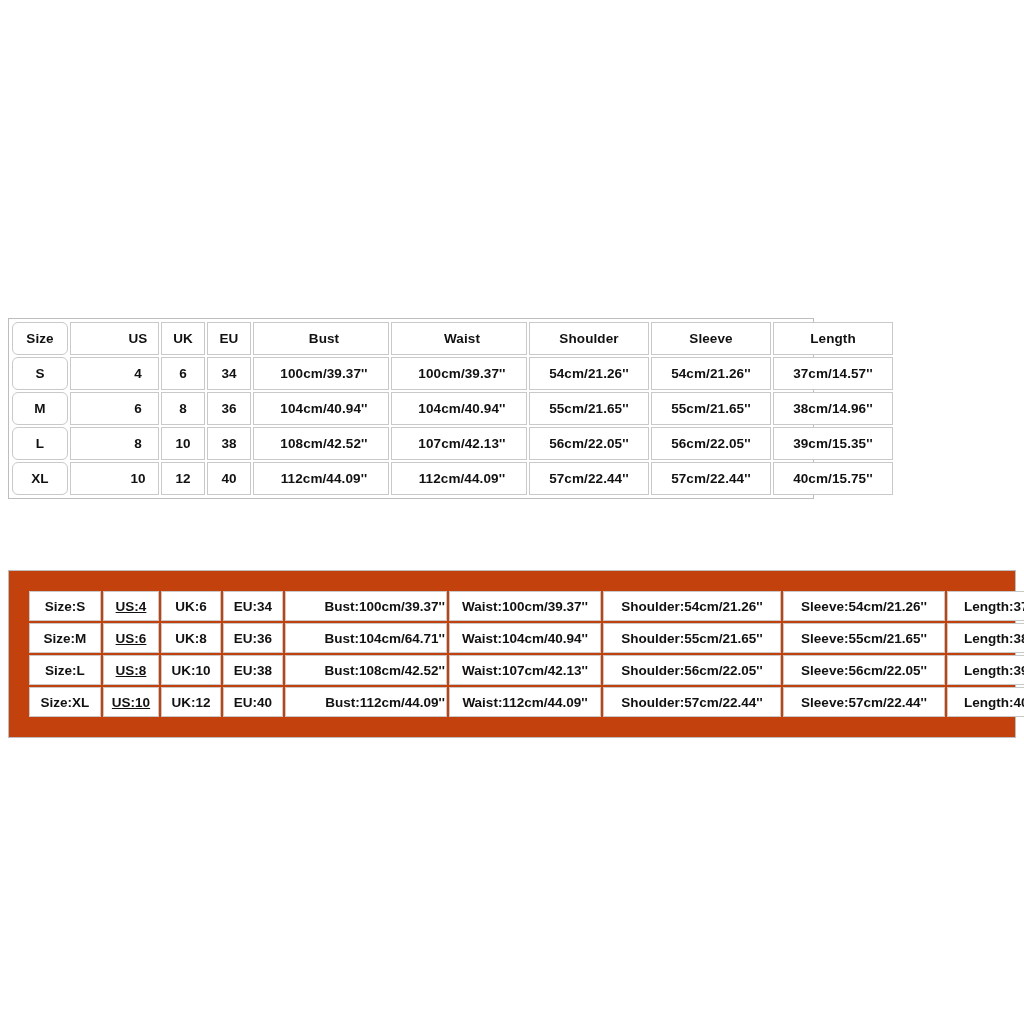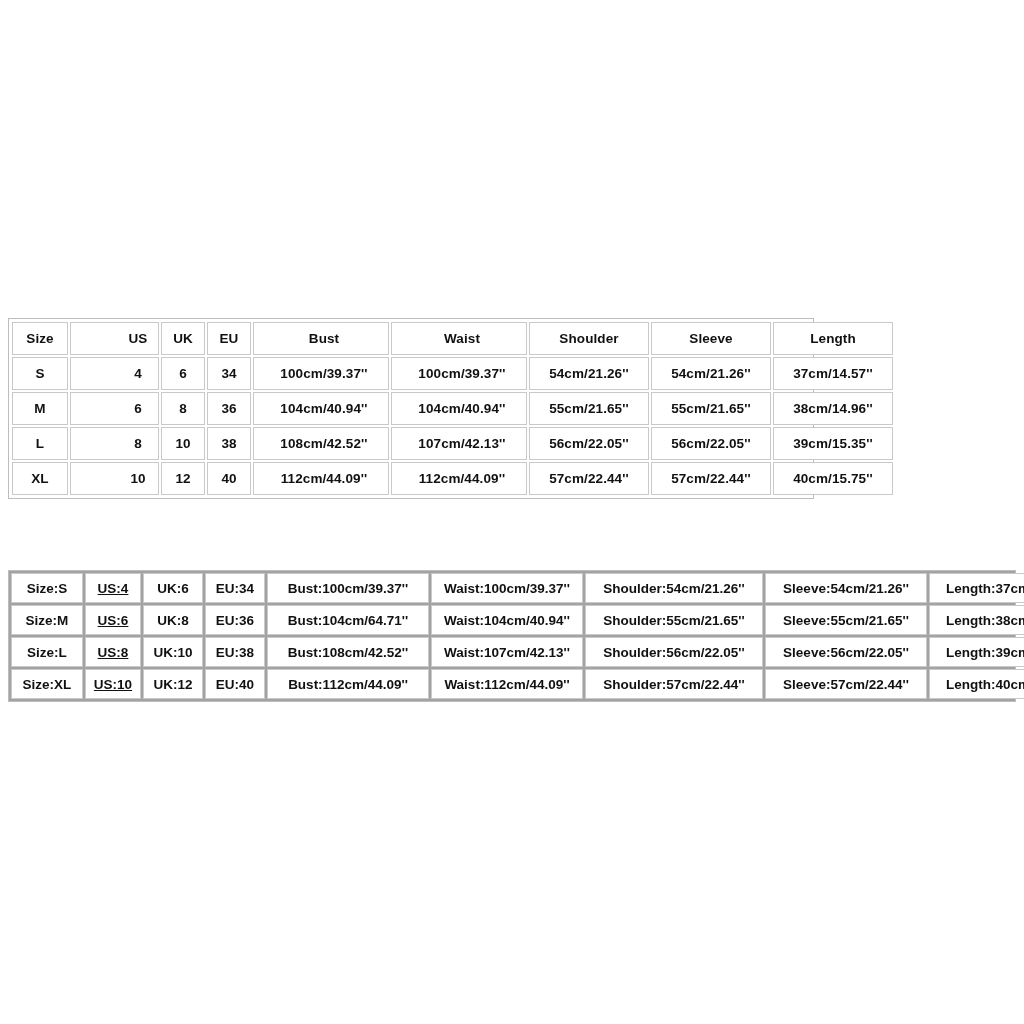--- a/index.html
+++ b/index.html
@@ -39,37 +39,37 @@
     text-align: center;
     vertical-align: middle;
     height: 29px;
     font-size: 13.5px;
     font-weight: bold;
     color: #111111;
     letter-spacing: 0.1px;
     white-space: nowrap;
     overflow: hidden;
   }
-  .chart-a .c-size  { width: 52px; }
+  .chart-a .c-size  { width: 52px; border-radius: 6px; }
   .chart-a .c-us    { width: 38px; padding-left: 48px; }
   .chart-a .c-uk    { width: 40px; margin-left: 40px; }
   .chart-a .c-eu    { width: 40px; }
   .chart-a .c-wide  { width: 126px; padding-left: 7px; }
   .chart-a .c-med   { width: 116px; }
 
   
   .chart-b {
     position: absolute;
     left: 8px;
     top: 570px;
     width: 1008px;
     border: 1px solid #bdbdbd;
-    background: #a3a3a3;
+    background: #c2410c;
     box-sizing: border-box;
-    padding: 0;
+    padding: 18px;
   }
   .chart-b table {
     border-collapse: separate;
     border-spacing: 2px;
     width: 100%;
     table-layout: fixed;
   }
   .chart-b td {
     border: 1px solid #c9c9c9;
     background: #ffffff;
@@ -79,21 +79,21 @@
     font-size: 13.5px;
     font-weight: bold;
     color: #111111;
     white-space: nowrap;
     overflow: hidden;
   }
   .chart-b .b-size { width: 68px; }
   .chart-b .b-us   { width: 52px; text-decoration: underline; }
   .chart-b .b-uk   { width: 56px; }
   .chart-b .b-eu   { width: 56px; }
-  .chart-b .b-bust { width: 158px; }
+  .chart-b .b-bust { width: 158px; text-align: right; }
   .chart-b .b-wst  { width: 148px; }
   .chart-b .b-shd  { width: 174px; }
   .chart-b .b-slv  { width: 158px; }
   .chart-b .b-len  { width: 158px; }
 </style>
 </head>
 <body>
 
 <div class="chart-a">
   <table>

